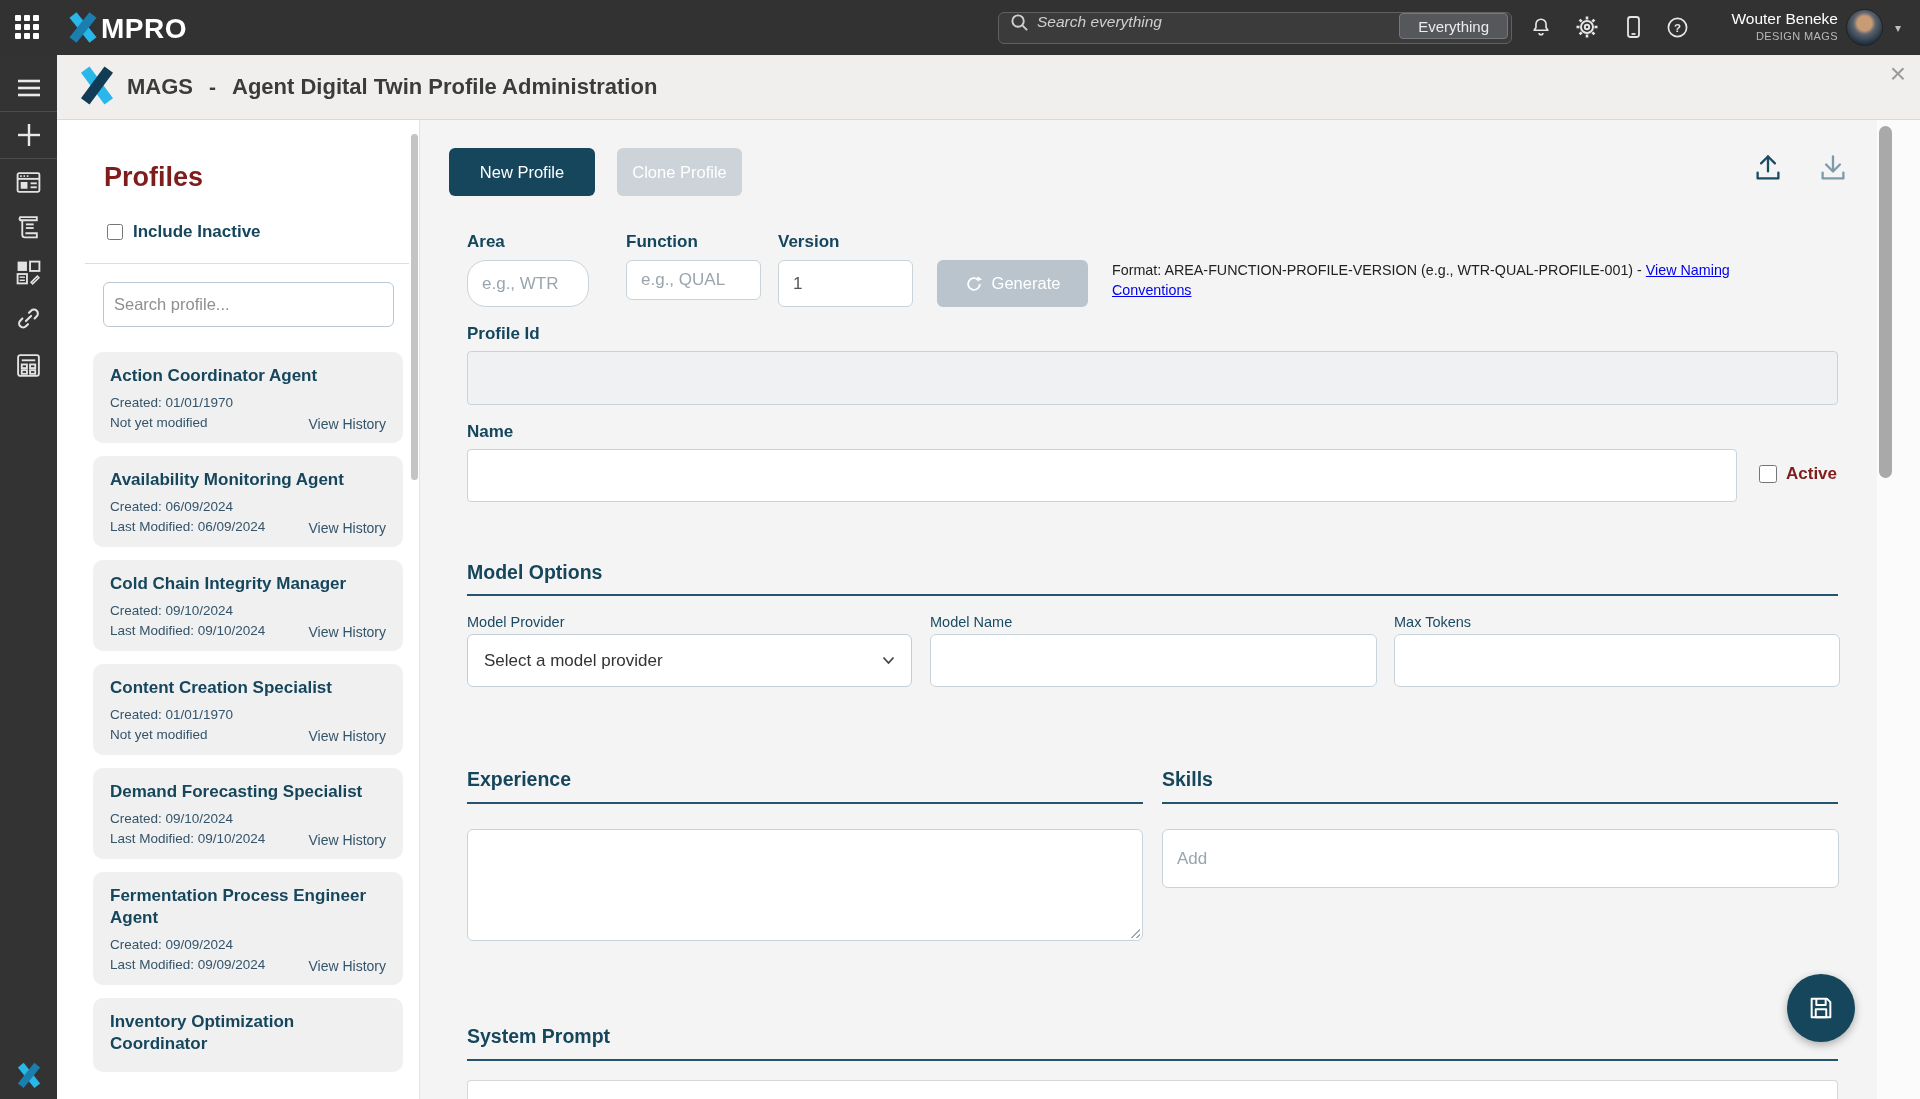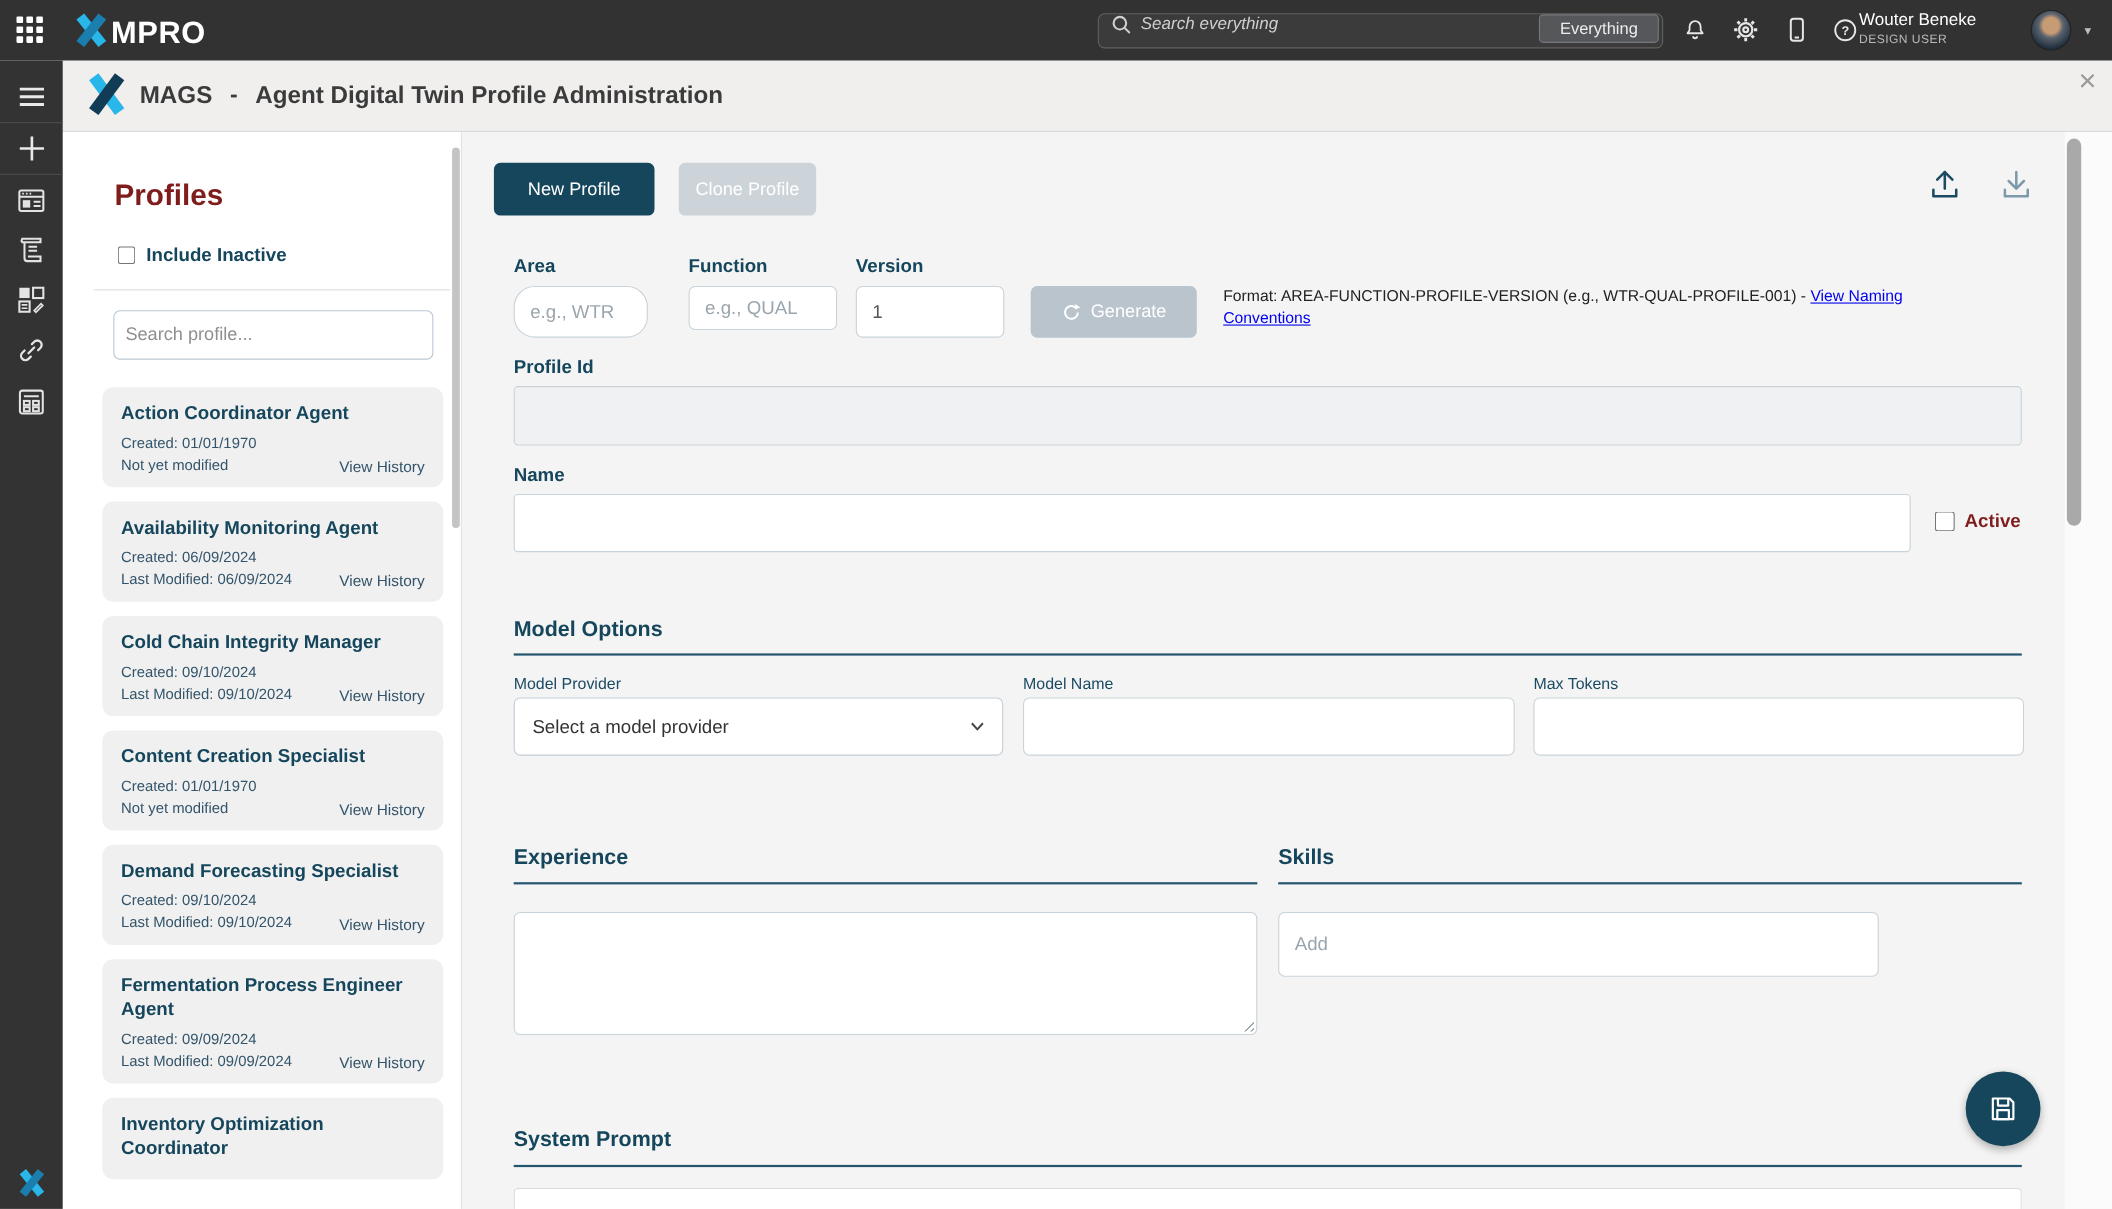--- a/index.html
+++ b/index.html
@@ -16,21 +16,21 @@
   .brand-word { color:#fff; font-size:28px; font-weight:800; letter-spacing:0.5px; margin-left:1px; }
   .searchbox { position:absolute; left:998px; top:12px; width:514px; height:32px;
     background:#3b3b3b; border:1px solid #606060; border-radius:6px; display:flex; align-items:flex-start; }
   .searchbox input { flex:1; background:transparent; border:none; outline:none;
     color:#e8e8e8; font-size:15.5px; font-family:"Liberation Sans",sans-serif; padding-left:8px; }
   .searchbox input::placeholder { color:#cfcfcf; font-style:italic; }
   .search-glyph { margin-left:11px; display:flex; }
   .scope-btn { margin-right:3px; height:26px; padding:0 18px; background:#55575b; border:1px solid #76787c;
     border-radius:4px; color:#ececec; font-size:15px; cursor:pointer; font-family:"Liberation Sans",sans-serif; }
   .tb-icon { position:absolute; top:14px; width:26px; height:26px; display:flex; align-items:center; justify-content:center; cursor:pointer; }
-  .user-block { position:absolute; left:1690px; top:10px; width:148px; text-align:left; cursor:pointer; }
+  .user-block { position:absolute; left:1690px; top:10px; width:148px; text-align:right; cursor:pointer; }
   .user-name { color:#fff; font-size:15.5px; }
   .user-role { color:#b9b9b9; font-size:11px; letter-spacing:0.4px; margin-top:2px; }
   .avatar { position:absolute; left:1846px; top:9px; width:37px; height:37px; border-radius:50%;
     background: radial-gradient(circle at 50% 38%, #c79b74 0 26%, #5a636e 40%, #1f2e3d 75%);
     border:1px solid #222; cursor:pointer; }
   .caret { position:absolute; left:1895px; top:21px; color:#c0c0c0; font-size:12px; cursor:pointer; }
 
   
   #rail { position:absolute; left:0; top:55px; width:57px; height:1044px; background:#333; z-index:20; }
   .rail-icon { position:absolute; left:0; width:57px; display:flex; justify-content:center; cursor:pointer; }
@@ -166,21 +166,21 @@
     </div>
     <div class="tb-icon" style="left:1664px;">
       <svg width="23" height="23" viewBox="0 0 24 24" fill="none" stroke="#e6e6e6" stroke-width="1.8">
         <circle cx="12" cy="12" r="9.5"></circle>
         <text x="12" y="16.5" text-anchor="middle" font-size="12" font-weight="bold" fill="#e6e6e6" stroke="none" font-family="Liberation Sans, sans-serif">?</text>
       </svg>
     </div>
 
     <div class="user-block">
       <div class="user-name">Wouter Beneke</div>
-      <div class="user-role">DESIGN USER</div>
+      <div class="user-role">DESIGN MAGS</div>
     </div>
     <div class="avatar"></div>
     <div class="caret">▾</div>
   </div>
 
   <div id="rail">
     <div class="rail-icon" style="top:22px;">
       <svg width="26" height="22" viewBox="0 0 26 22">
           <g stroke="#e9e9e9" stroke-width="2.6">
         <line x1="2" y1="4" x2="24" y2="4"></line>
@@ -423,21 +423,21 @@
     <input class="tinput" style="left: 974px; top: 514px; width: 446px; height: 53px;">
 
     <div class="sect-title" style="left:47px; top:648px;">Experience</div>
     <div class="sect-hr" style="left:47px; top:682px; width:676px;"></div>
     <div class="exp-area" style="left:47px; top:709px; width:676px; height:112px;">
       <span class="grip"></span>
     </div>
 
     <div class="sect-title" style="left:742px; top:648px;">Skills</div>
     <div class="sect-hr" style="left:742px; top:682px; width:676px;"></div>
-    <input class="tinput" style="left: 742px; top: 709px; width: 546px; height: 59px;" placeholder="Add">
+    <input class="tinput" style="left: 742px; top: 709px; width: 677px; height: 59px;" placeholder="Add">
 
     <div class="sect-title" style="left:47px; top:905px;">System Prompt</div>
     <div class="sect-hr" style="left:47px; top:939px; width:1371px;"></div>
     <div class="sp-area-top" style="left:47px; top:960px; width:1371px; height:19px;"></div>
 
     <button class="fab">
       <svg width="28" height="28" viewBox="0 0 24 24" fill="none" stroke="#fff" stroke-width="1.7" stroke-linejoin="round">
         <path d="M4 4 h13 l3 3 v13 h-16 z"></path>
         <path d="M8 4 v5.5 h8 V4"></path>
         <rect x="7.5" y="13" width="9" height="7"></rect>

